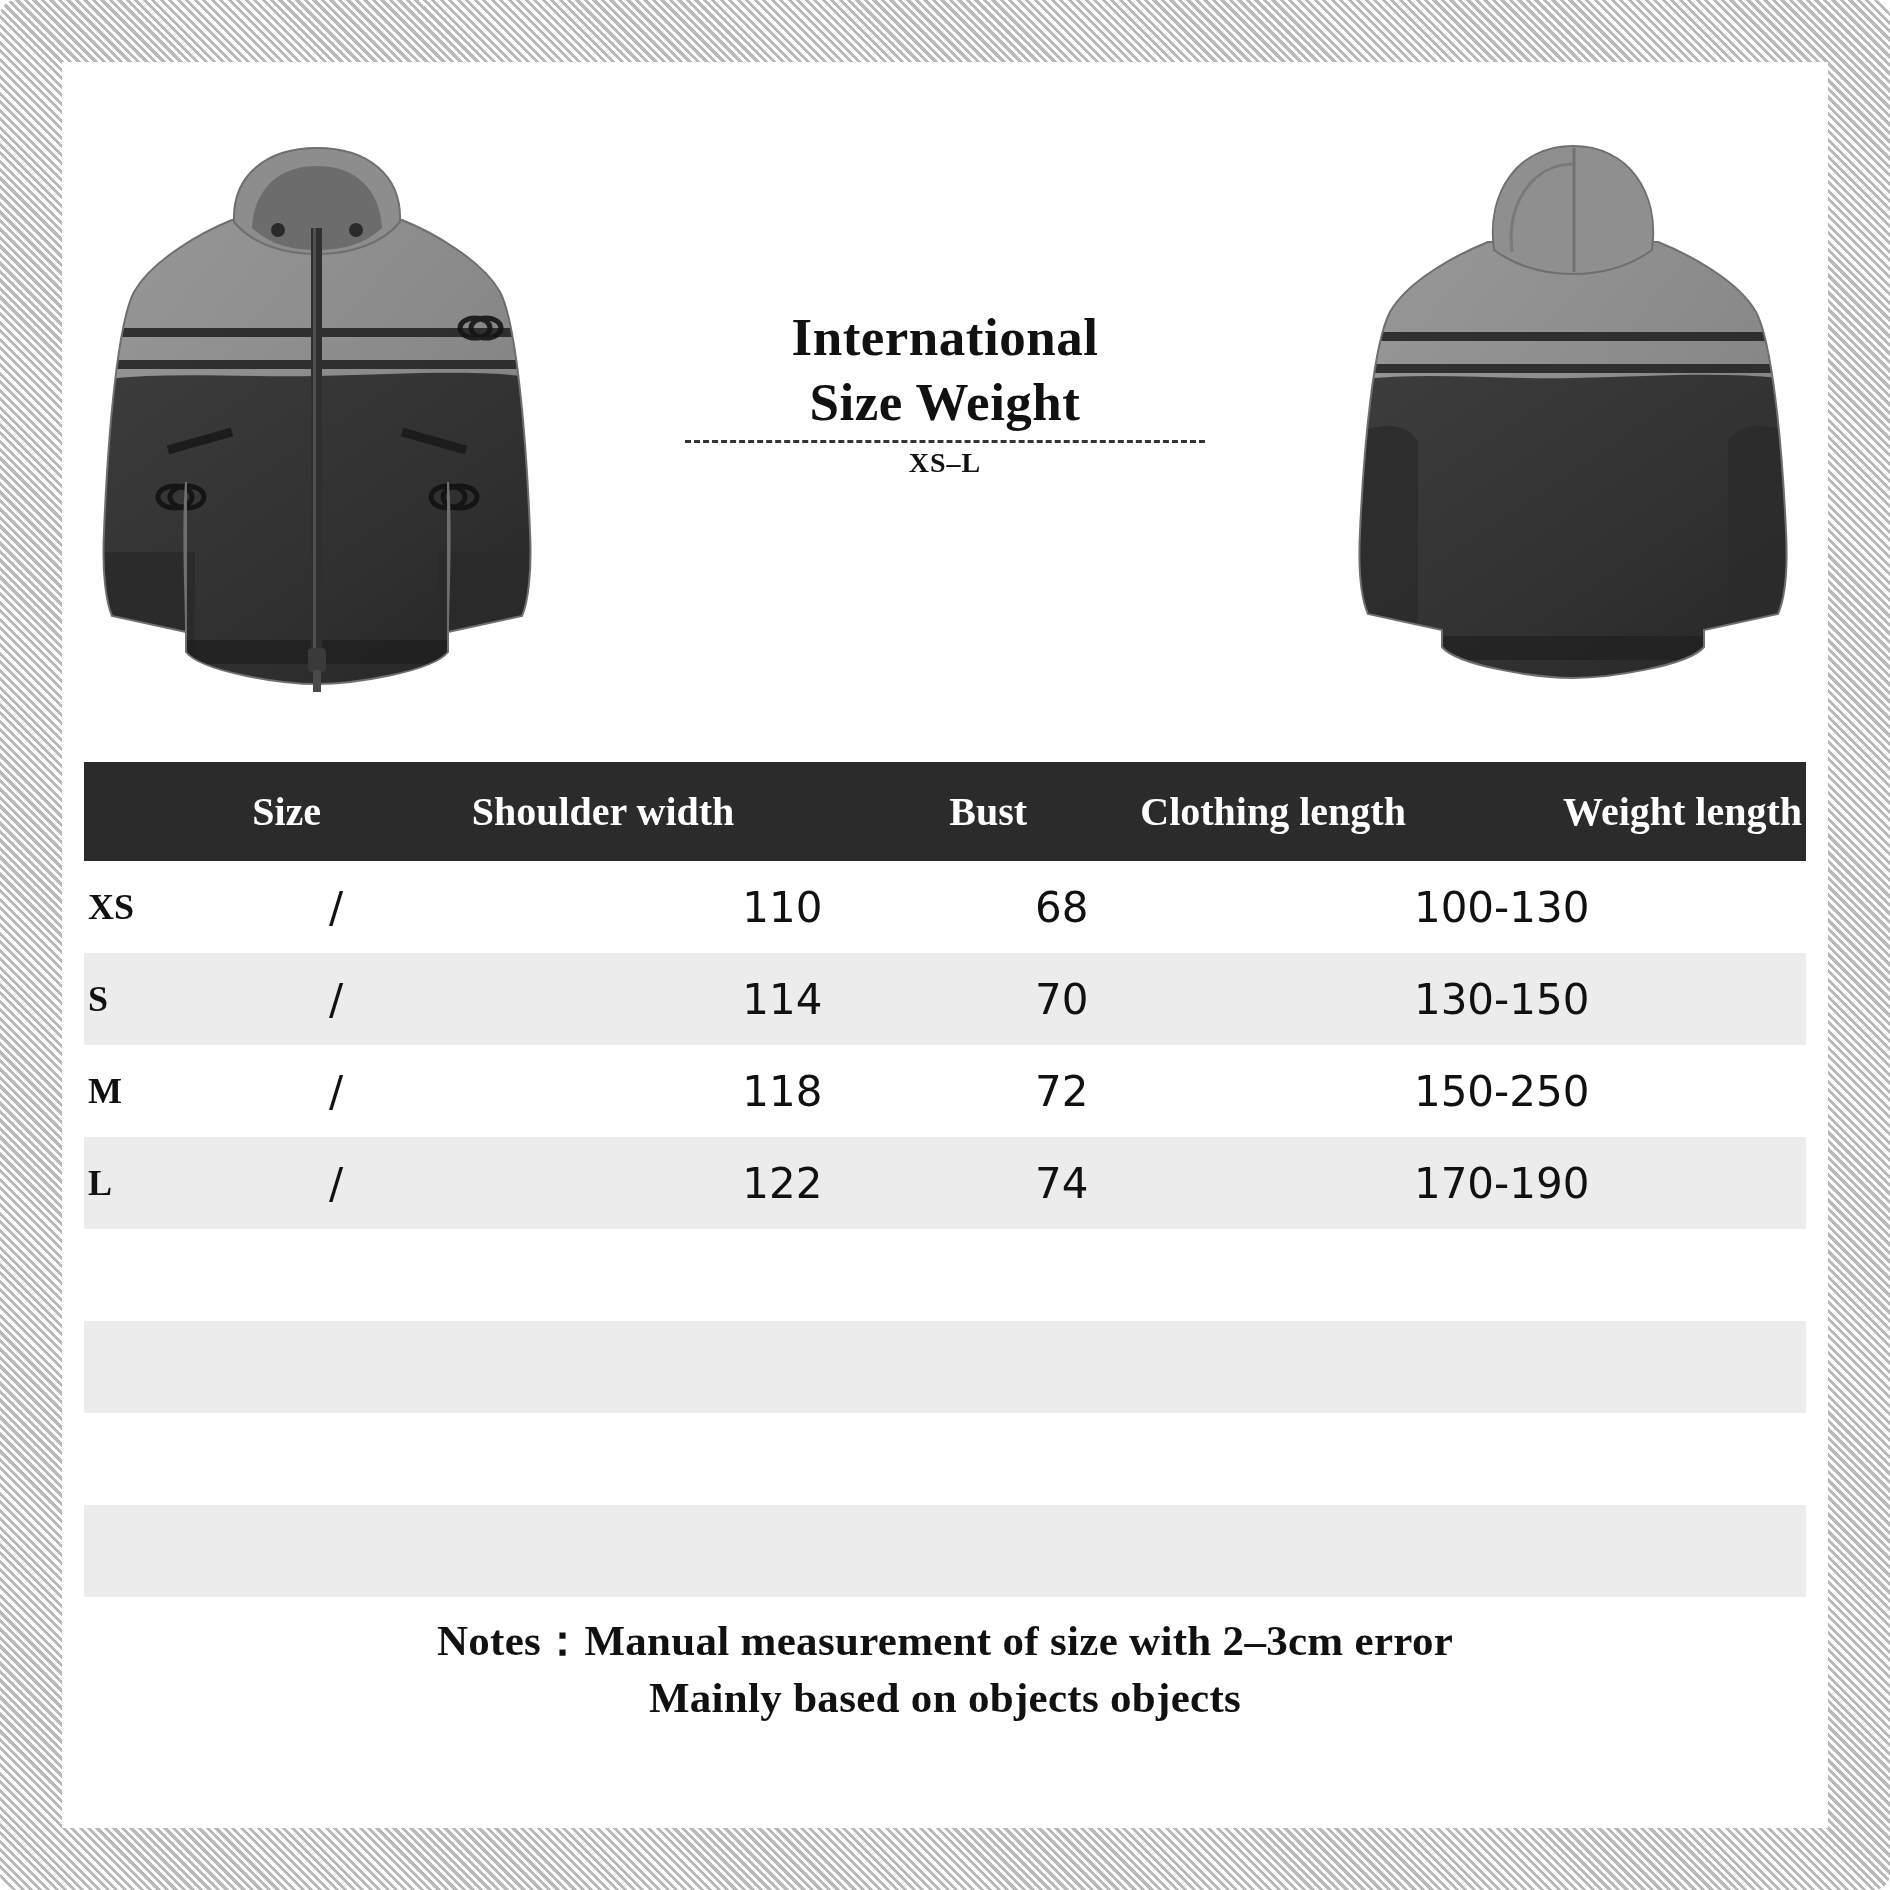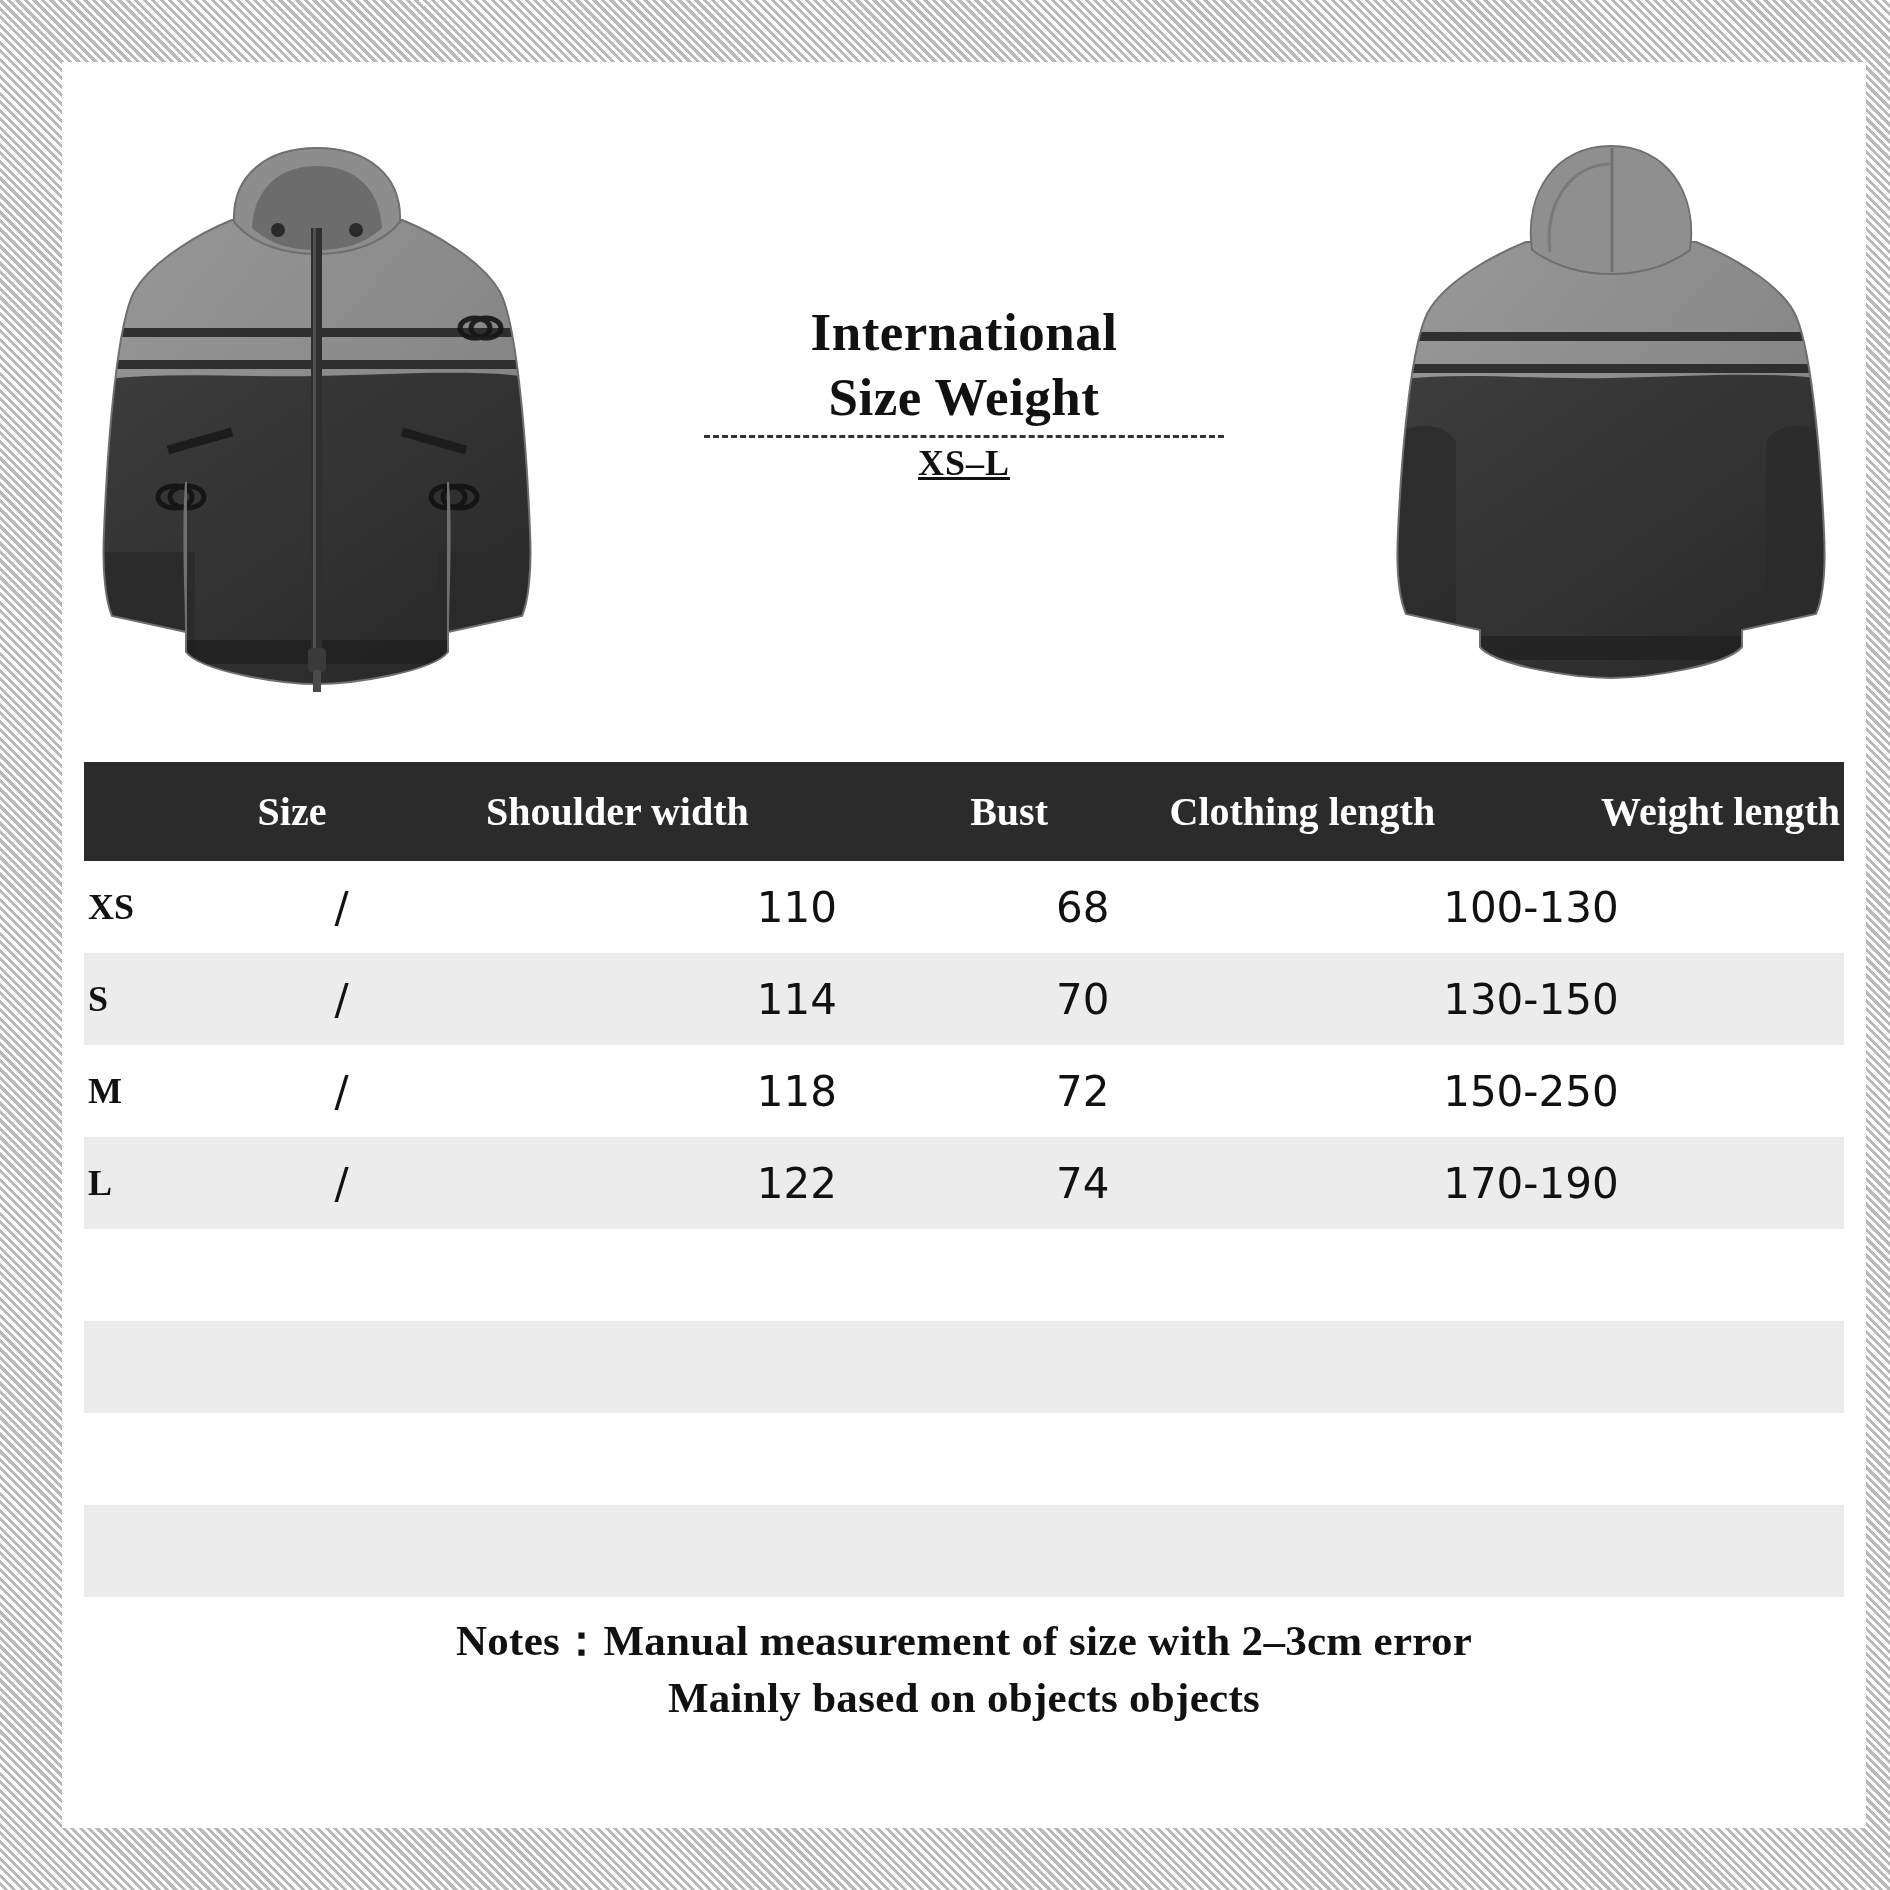--- a/index.html
+++ b/index.html
@@ -16,21 +16,22 @@
 
   
   .page {
     position: relative;
     width: 1890px;
     height: 1890px;
     box-sizing: border-box;
     background:
       repeating-linear-gradient(45deg, #ffffff 0px, #ffffff 3px, #b9b9b9 3px, #b9b9b9 6px),
       #cfcfcf;
-    padding: 62px 24px 62px 62px;
+    padding: 62px 62px 62px 62px;
+    border-radius: 16px;
   }
   .inner {
     position: relative;
     width: 100%;
     height: 100%;
     background: #ffffff;
     box-sizing: border-box;
   }
 
   
@@ -63,25 +64,24 @@
     line-height: 1.22;
     letter-spacing: 0.5px;
   }
   .title-rule {
     width: 520px;
     margin: 6px auto 4px auto;
     border-top: 3px dashed #333;
     height: 0;
   }
   .title-sub {
-    font-size: 36px;
+    font-size: 28px;
     font-weight: bold;
     color: #111;
     letter-spacing: 1px;
-    text-decoration: underline;
   }
 
   
   table.size-table {
     width: calc(100% - 44px);
     margin: 0 22px;
     border-collapse: collapse;
     table-layout: fixed;
   }
   table.size-table thead th {

